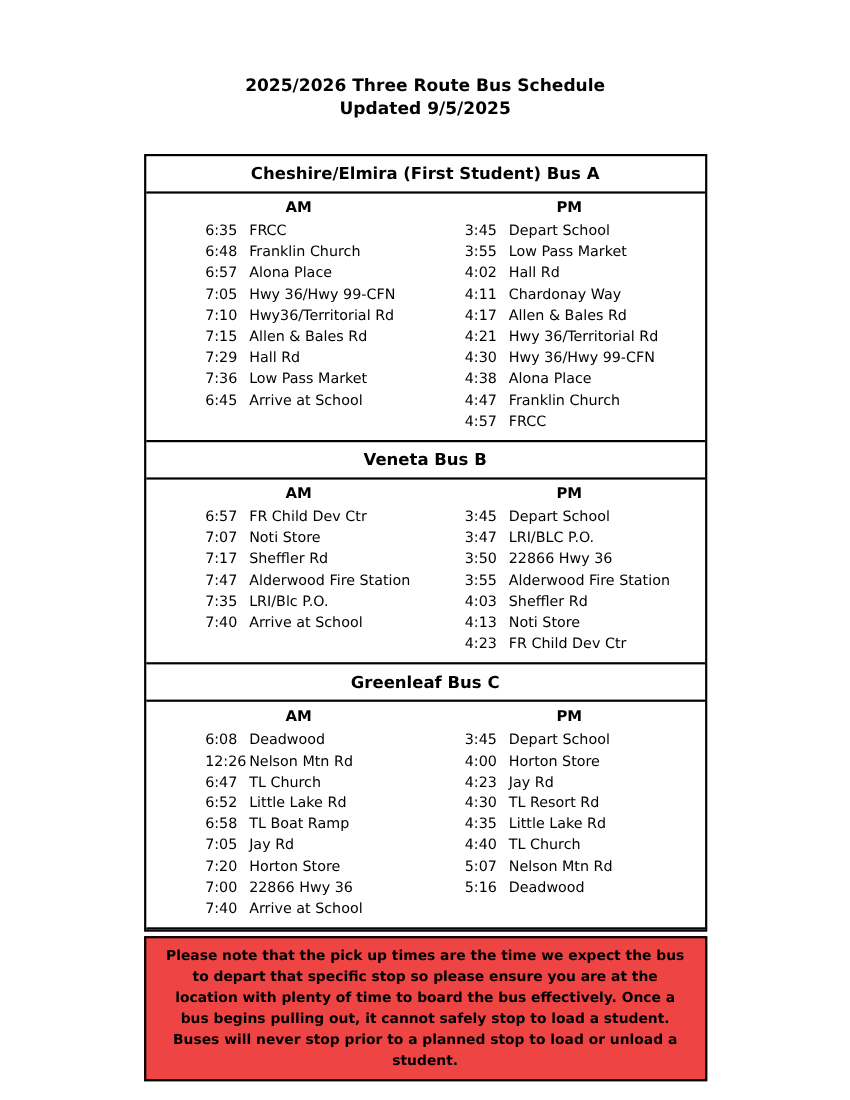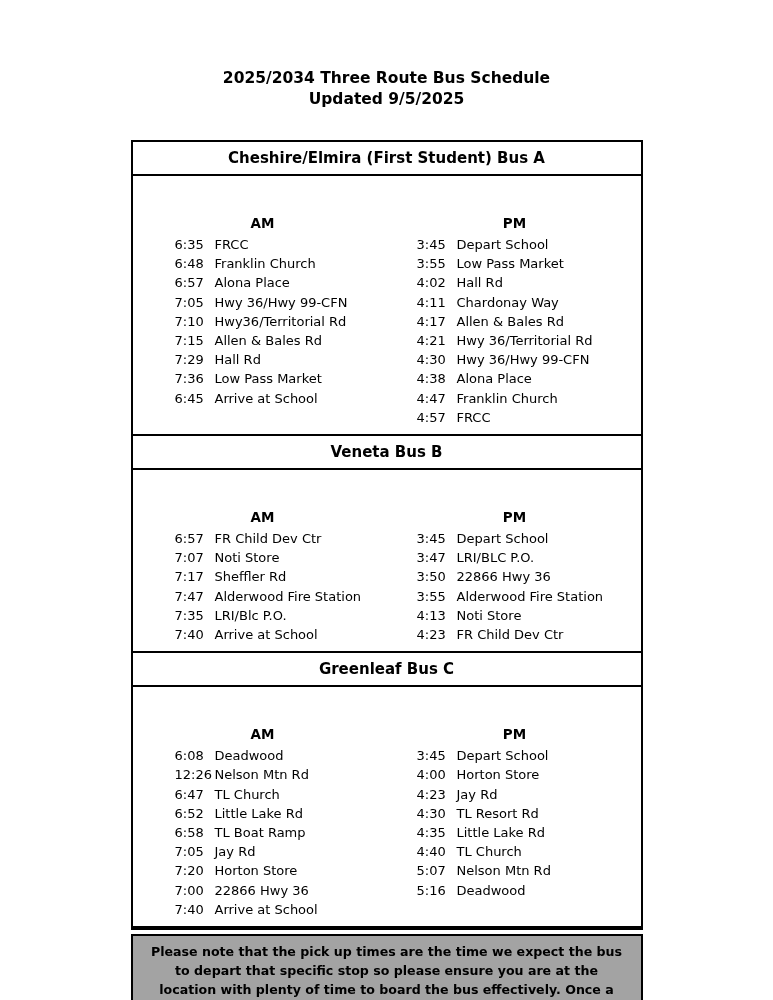--- a/index.html
+++ b/index.html
@@ -48,22 +48,21 @@
   }
   .route-block {
     border-bottom: 2px solid #000000;
     padding: 0;
   }
   .route-block.last-block {
     border-bottom: 2px solid #000000;
   }
   .cols {
     display: flex;
-    padding: 4px 0 7px 4px;
-    margin-top: 34px;
+    padding: 4px 0 7px 16px;
   }
   .col {
     width: 50%;
     box-sizing: border-box;
   }
   .col-head {
     text-align: center;
     font-weight: bold;
     font-size: 13.5px;
     padding-bottom: 3px;
@@ -82,36 +81,36 @@
   }
   .stop .t {
     display: inline-block;
     min-width: 40px;
   }
   .note {
     margin: 0 auto;
     margin-top: 4px;
     width: 512px;
     box-sizing: border-box;
-    background: #a3a3a3;
+    background: #ef4444;
     border: 2px solid #000000;
     padding: 6px 14px 8px 14px;
     text-align: center;
     font-size: 12.6px;
     line-height: 19px;
     font-weight: bold;
   }
 </style>
 </head>
 <body>
 
 <div class="page">
 
   <div class="doc-title">
-    <span>2025/2034 Three Route Bus Schedule</span>
+    <span>2025/2026 Three Route Bus Schedule</span>
     <span class="line2">Updated 9/5/2025</span>
   </div>
 
   <div class="tables-wrap">
 
     <div class="route-block">
       <div class="route-header">Cheshire/Elmira (First Student) Bus A</div>
       <div class="cols">
         <div class="col col-left">
           <div class="col-head">AM</div>
@@ -159,20 +158,21 @@
             <div class="stop"><span class="t">7:40</span><span>Arrive at School</span></div>
           </div>
         </div>
         <div class="col col-right">
           <div class="col-head">PM</div>
           <div class="stop-list">
             <div class="stop"><span class="t">3:45</span><span>Depart School</span></div>
             <div class="stop"><span class="t">3:47</span><span>LRI/BLC P.O.</span></div>
             <div class="stop"><span class="t">3:50</span><span>22866 Hwy 36</span></div>
             <div class="stop"><span class="t">3:55</span><span>Alderwood Fire Station</span></div>
+            <div class="stop"><span class="t">4:03</span><span>Sheffler Rd</span></div>
             <div class="stop"><span class="t">4:13</span><span>Noti Store</span></div>
             <div class="stop"><span class="t">4:23</span><span>FR Child Dev Ctr</span></div>
           </div>
         </div>
       </div>
     </div>
 
     <div class="route-block last-block">
       <div class="route-header">Greenleaf Bus C</div>
       <div class="cols">

